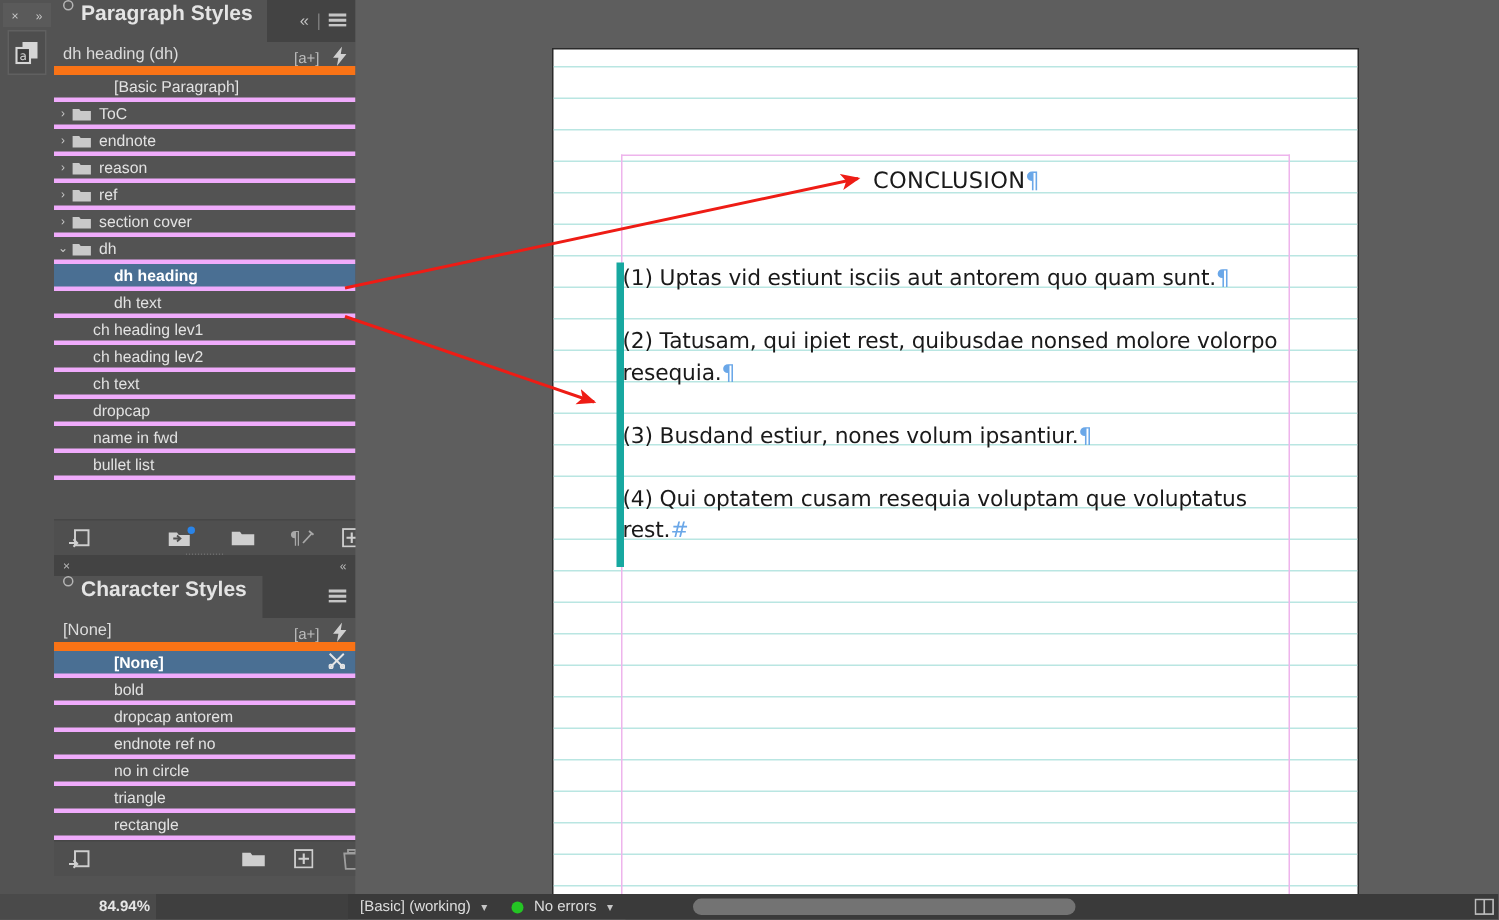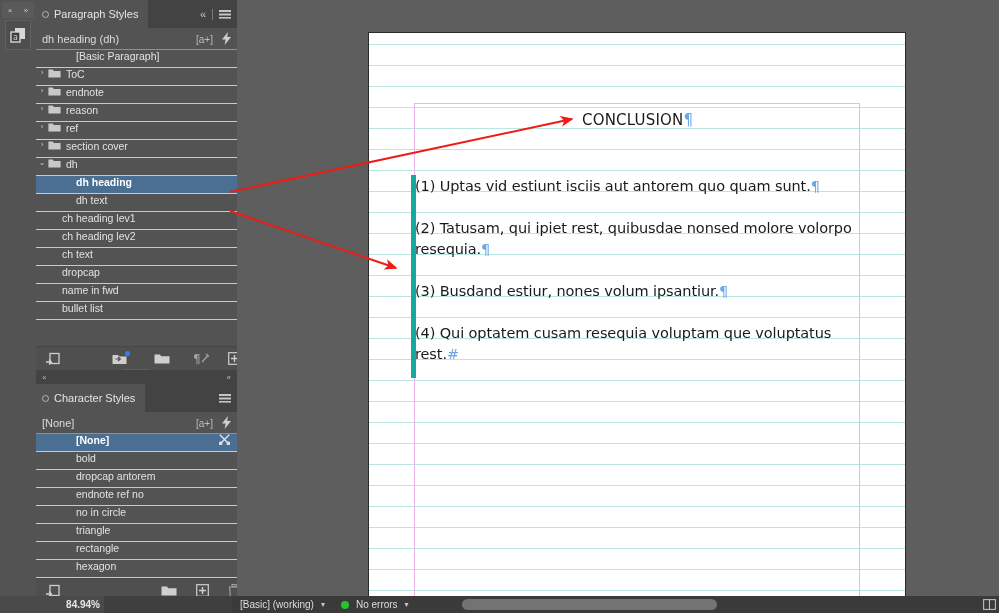--- a/index.html
+++ b/index.html
@@ -40,49 +40,49 @@
     background: #535353;
   }
 
   
   .pstyles { position: absolute; left: 0; top: 0; width: 201px; height: 370px; }
   .panel-titlebar {
     position: relative; height: 28px; background: #434343;
     display: flex; align-items: center;
   }
   .tab-active {
-    height: 28px; background: #535353; display: flex; align-items: center;
-    padding: 0 10px 0 6px; color: #e4e4e4; font-size: 11px; font-weight: normal;
+    height: 28px; background: #535353; display: flex; align-items: flex-start;
+    padding: 0 10px 0 6px; color: #e4e4e4; font-size: 14px; font-weight: bold;
   }
   .tab-dot {
     width: 7px; height: 7px; border: 1px solid #b5b5b5; border-radius: 50%;
     margin-right: 5px; flex: 0 0 auto;
   }
   .tb-right {
     position: absolute; right: 6px; top: 0; height: 28px;
     display: flex; align-items: center; gap: 6px;
   }
   .tb-right .ic { color: #c5c5c5; font-size: 11px; line-height: 1; cursor: default; }
   .divline { width: 1px; height: 11px; background: #7a7a7a; }
 
   .panel-subbar {
-    height: 22px; background: #535353; border-bottom: 1px solid #f97316;
+    height: 22px; background: #535353; border-bottom: 6px solid #f97316;
     display: flex; align-items: center; padding: 0 6px;
     color: #dcdcdc; font-size: 11px; position: relative;
   }
   .panel-subbar .right {
     position: absolute; right: 6px; top: 0; height: 22px;
     display: flex; align-items: center; gap: 9px;
   }
   .apl { font-size: 10px; color: #bdbdbd; }
 
   .style-list { background: #535353; }
   .srow {
-    height: 18px; display: flex; 
-    border-bottom: 1px solid #f0abfc;
+    height: 18px; display: flex; align-items: center;
+    border-bottom: 3px solid #f0abfc;
     color: #e2e2e2; font-size: 10.5px; white-space: nowrap;
   }
   .srow.sel { background: #4a6f93; font-weight: bold; color: #fff; }
   .srow .twisty {
     width: 12px; text-align: center; color: #c9c9c9; font-size: 8px; flex: 0 0 auto;
   }
   .srow .fold { margin-right: 5px; flex: 0 0 auto; display: flex; }
   .srow .xtool { margin-left: auto; margin-right: 7px; color: #d6d6d6; font-size: 9px; }
 
   .list-filler { background: #535353; }
@@ -427,24 +427,20 @@
             <span style="display:inline-block;width:40px"></span>
             <span>no in circle</span>
           </div>
           <div class="srow">
             <span style="display:inline-block;width:40px"></span>
             <span>triangle</span>
           </div>
           <div class="srow">
             <span style="display:inline-block;width:40px"></span>
             <span>rectangle</span>
-          </div>
-          <div class="srow">
-            <span style="display:inline-block;width:40px"></span>
-            <span>hexagon</span>
           </div>
         </div>
       <div class="list-filler" id="cstyle-filler" style="height: 0px;"></div>
 
       <div class="panel-footer">
         <span class="fbtn" style="margin-left:10px">
           <svg width="14" height="14" viewBox="0 0 14 14">
             <rect x="4" y="1.5" width="9" height="10" fill="none" stroke="#cfcfcf" stroke-width="1.3"></rect>
             <path d="M0 10 H5 M3 7.5 L5.5 10 L3 12.5" fill="none" stroke="#cfcfcf" stroke-width="1.3"></path>
           </svg>

